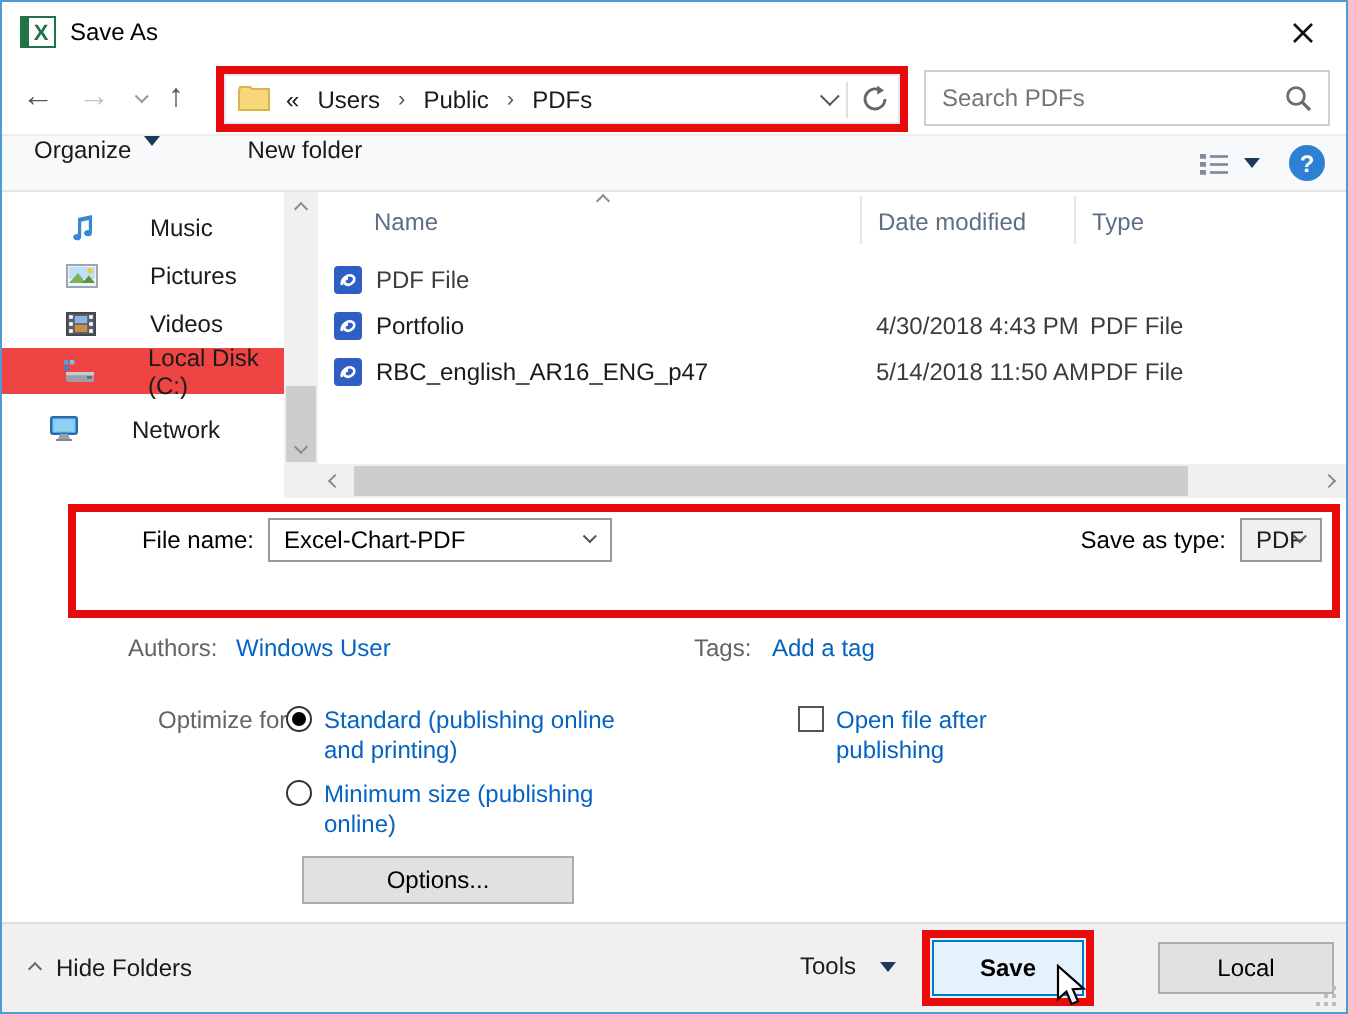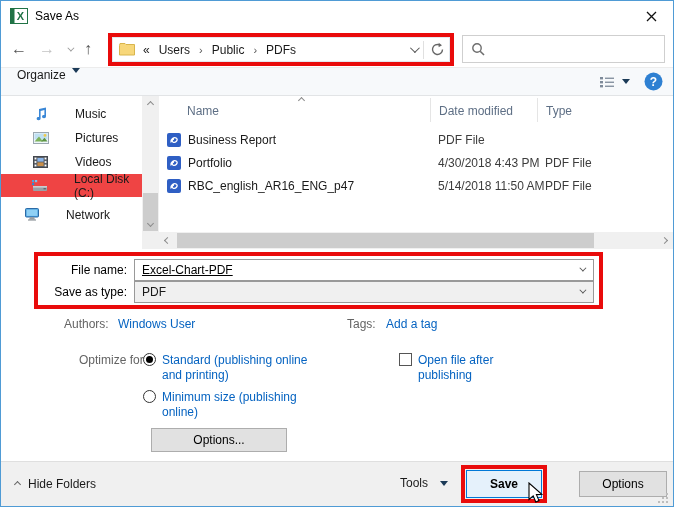--- a/index.html
+++ b/index.html
@@ -57,26 +57,26 @@
   .file-row { position:absolute; left:0; width:516px; height:22px; display:flex; align-items:center; cursor:pointer; }
   .file-row .ficon { margin-left:8px; margin-right:7px; }
   .file-row .fname { width:250px; }
   .file-row .fdate { width:107px; color:#3c3c3c; }
   .file-row .ftype { color:#3c3c3c; }
   .h-scroll { position:absolute; left:158px; top:136px; width:514px; height:17px; background:#f0f0f0; }
   .h-scroll .sb-btn { position:absolute; top:0; width:17px; height:17px; display:flex; align-items:center; justify-content:center; }
   .h-thumb { position:absolute; top:1px; height:15px; background:#cdcdcd; }
 
   
-  .fields-box { position:absolute; left:33px; top:251px; width:569px; height:57px; background:#fff; padding:3px 5px; display:flex; flex-direction:column; justify-content:space-between; }
+  .fields-box { position:absolute; left:33px; top:251px; width:636px; height:57px; background:#fff; padding:3px 5px; display:flex; flex-direction:row; justify-content:space-between; }
   .field-row { display:flex; align-items:center; height:22px; }
   .field-label { width:84px; text-align:right; margin-right:7px; color:#000; }
   .combo { flex:1; height:22px; border:1px solid #999; display:flex; align-items:center; padding:0 8px 0 7px; background:#fff; position:relative; }
   .combo.gray { background:#f0f0f0; }
-  .combo input { flex:1; border:none; outline:none; font-family:"Liberation Sans",sans-serif; font-size:12px; color:#000; background:transparent;text-decoration:underline; }
+  .combo input { flex:1; border:none; outline:none; font-family:"Liberation Sans",sans-serif; font-size:12px; color:#000; background:transparent; }
   .combo .chev { position:absolute; right:9px; top:7px; }
 
   
   .gray-label { color:#646464; }
   .blue { color:#0563c1; }
   .meta-row { position:absolute; top:316px; left:0; width:100%; }
   .optimize-label { position:absolute; left:78px; top:352px; }
   .radio { width:13px; height:13px; border:1px solid #333; border-radius:50%; background:#fff; position:relative; flex:0 0 auto; }
   .radio.sel::after { content:""; position:absolute; left:2px; top:2px; width:7px; height:7px; border-radius:50%; background:#000; }
   .checkbox { width:13px; height:13px; border:1px solid #555; background:#fff; flex:0 0 auto; }
@@ -139,31 +139,35 @@
           <span class="chev down" style="border-color:#555"></span>
           <span class="addr-divider"></span>
           <svg width="15" height="15" viewBox="0 0 15 15">
             <path d="M12.5 7.5 A 5 5 0 1 1 9.5 2.9" fill="none" stroke="#666" stroke-width="1.4"></path>
             <path d="M8.6 0.8 L12 3.2 L8.6 5.2 Z" fill="#666"></path>
           </svg>
         </div>
       </div>
     </div>
     <div class="searchbox">
+      <input type="text" placeholder="Search PDFs" style="">
       <svg width="14" height="14" viewBox="0 0 14 14">
         <circle cx="6" cy="6" r="4.2" fill="none" stroke="#6d6d6d" stroke-width="1.4"></circle>
         <path d="M9.2 9.2 L13 13" stroke="#6d6d6d" stroke-width="1.6"></path>
       </svg>
     </div>
   </div>
 
   <div class="toolbar">
     <div class="tb-item" style="margin-left:6px">
       <span>Organize</span>
       <span class="tri-down"></span>
+    </div>
+    <div class="tb-item" style="margin-left:24px">
+      <span>New folder</span>
     </div>
     <div class="tb-right">
       <div style="display:flex;align-items:center;gap:7px">
         <svg width="16" height="14" viewBox="0 0 16 14">
           <rect x="1" y="2" width="3" height="2.4" fill="#7d8a99"></rect>
             <rect x="6" y="2.6" width="9" height="1.3" fill="#7d8a99"></rect>
           <rect x="1" y="6" width="3" height="2.4" fill="#7d8a99"></rect>
             <rect x="6" y="6.6" width="9" height="1.3" fill="#7d8a99"></rect>
           <rect x="1" y="10" width="3" height="2.4" fill="#7d8a99"></rect>
             <rect x="6" y="10.6" width="9" height="1.3" fill="#7d8a99"></rect>
@@ -258,21 +262,20 @@
       <span class="sort-caret chev up small" style="border-color:#8b8b8b"></span>
       <div class="hdr" style="left:28px">Name</div>
       <div class="hdr" style="left:280px">Date modified</div>
       <div class="hdr" style="left:387px">Type</div>
 
       <div class="file-row" style="top:33px">
         <svg class="ficon" width="14" height="14" viewBox="0 0 14 14">
           <rect x="0" y="0" width="14" height="14" rx="2" fill="#2f5fc4"></rect>
           <path d="M4 9.5 C3.2 6.5 7 3.5 9.5 5.2 C11.5 6.7 8.5 10.5 5.8 9 C4.6 8.3 5.2 6.2 7 6.2" fill="none" stroke="#fff" stroke-width="1.3"></path>
         </svg>
-        <span class="fname">Business Report</span>
         <span class="ftype">PDF File</span>
       </div>
       <div class="file-row" style="top:56px">
         <svg class="ficon" width="14" height="14" viewBox="0 0 14 14">
           <rect x="0" y="0" width="14" height="14" rx="2" fill="#2f5fc4"></rect>
           <path d="M4 9.5 C3.2 6.5 7 3.5 9.5 5.2 C11.5 6.7 8.5 10.5 5.8 9 C4.6 8.3 5.2 6.2 7 6.2" fill="none" stroke="#fff" stroke-width="1.3"></path>
         </svg>
         <span class="fname">Portfolio</span>
         <span class="fdate">4/30/2018 4:43 PM</span>
         <span class="ftype">PDF File</span>
@@ -343,21 +346,21 @@
       <span class="chev up small" style="border-color:#666"></span>
       <span>Hide Folders</span>
     </div>
     <div class="tools">
       <span>Tools</span>
       <span class="tri-down2"></span>
     </div>
     <div class="save-redbox redbox">
       <button class="btn save-btn">Save</button>
     </div>
-    <button class="btn cancel-btn">Options</button>
+    <button class="btn cancel-btn">Local</button>
     <svg class="cursor-icon" width="17" height="22" viewBox="0 0 17 22">
       <path d="M1 1 L1 17.5 L5.2 13.8 L7.8 20 L11 18.6 L8.4 12.6 L13.8 12.3 Z" fill="#fff" stroke="#000" stroke-width="1.1"></path>
     </svg>
     <svg class="grip" width="11" height="11" viewBox="0 0 11 11">
       <rect x="8" y="0" width="2" height="2" fill="#bdbdbd"></rect>
         <rect x="8" y="4" width="2" height="2" fill="#bdbdbd"></rect>
         <rect x="8" y="8" width="2" height="2" fill="#bdbdbd"></rect>
       <rect x="4" y="4" width="2" height="2" fill="#bdbdbd"></rect>
         <rect x="4" y="8" width="2" height="2" fill="#bdbdbd"></rect>
       <rect x="0" y="8" width="2" height="2" fill="#bdbdbd"></rect>

